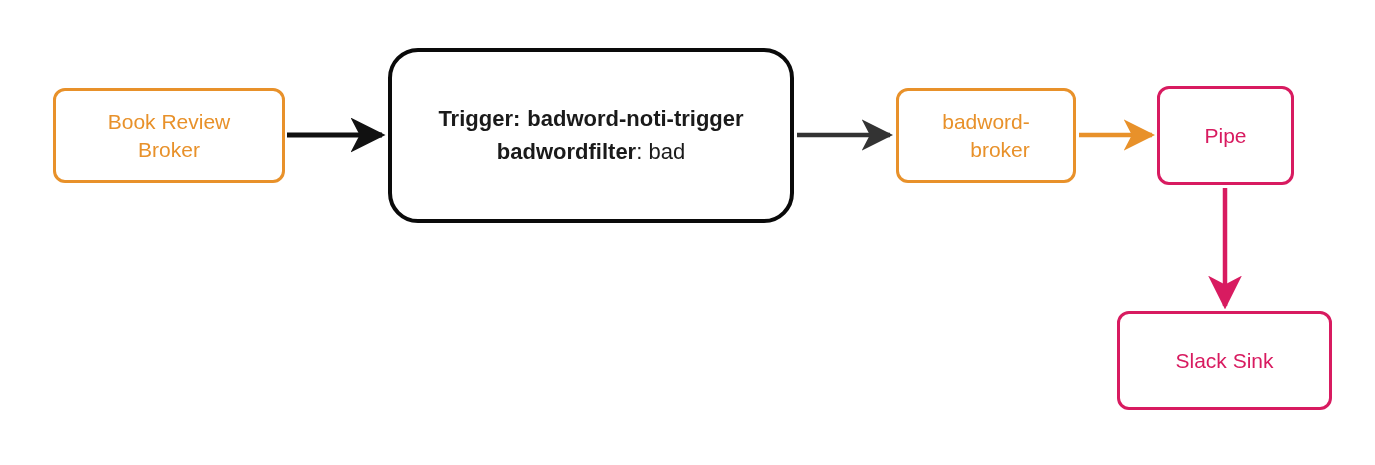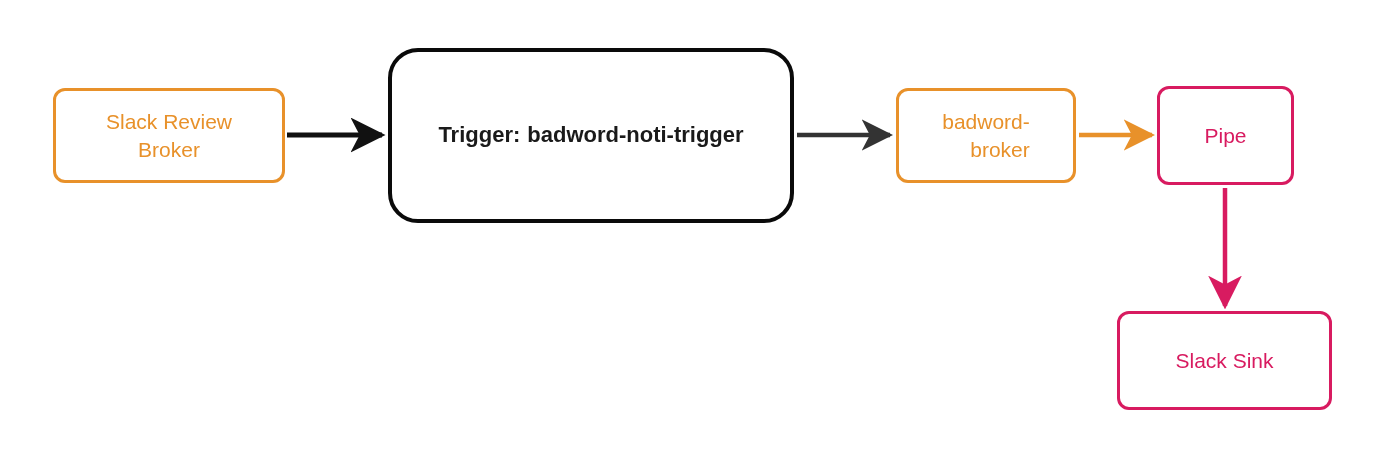--- a/index.html
+++ b/index.html
@@ -101,27 +101,30 @@
     <line x1="287" y1="135" x2="382" y2="135" stroke="#111111" stroke-width="5" marker-end="url(#arrow-black)"></line>
 
     <line x1="797" y1="135" x2="890" y2="135" stroke="#333333" stroke-width="4.5" marker-end="url(#arrow-dark)"></line>
 
     <line x1="1079" y1="135" x2="1152" y2="135" stroke="#E8912A" stroke-width="4.5" marker-end="url(#arrow-orange)"></line>
 
     <line x1="1225" y1="188" x2="1225" y2="306" stroke="#D81B60" stroke-width="4.5" marker-end="url(#arrow-magenta)"></line>
   </svg>
 
   <div class="node node-broker" id="node-book-review-broker">
-    <span class="node-label">Slack Review
+    <span class="node-label">Book Review
 Broker</span>
   </div>
 
   <div class="node node-trigger" id="node-trigger">
     <div class="tline">
       <b>Trigger:</b><b style="margin-left:7px;">badword-noti-trigger</b>
+    </div>
+    <div class="tline">
+      <b>badwordfilter</b><span>: </span><span>bad</span>
     </div>
   </div>
 
   <div class="node node-broker" id="node-badword-broker">
     <span class="node-label">badword-
 broker</span>
   </div>
 
   <div class="node node-sink" id="node-slack-sink">
     <span class="node-label">Slack Sink</span>

